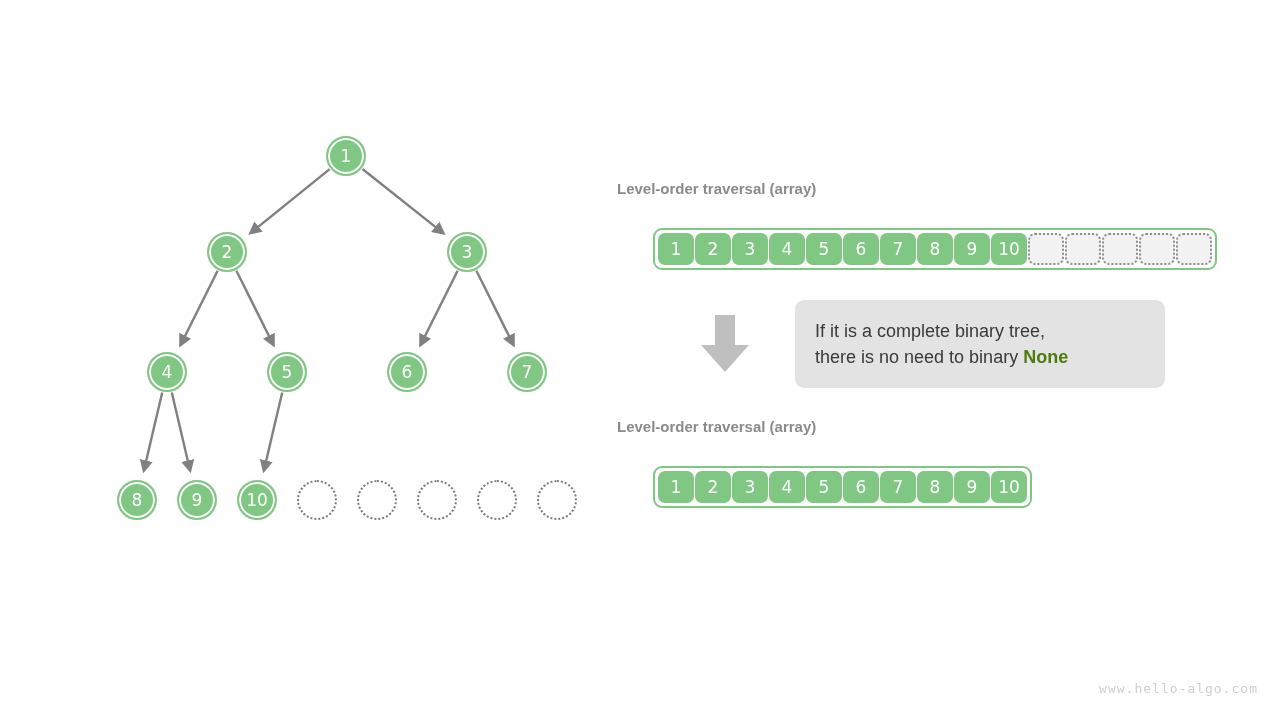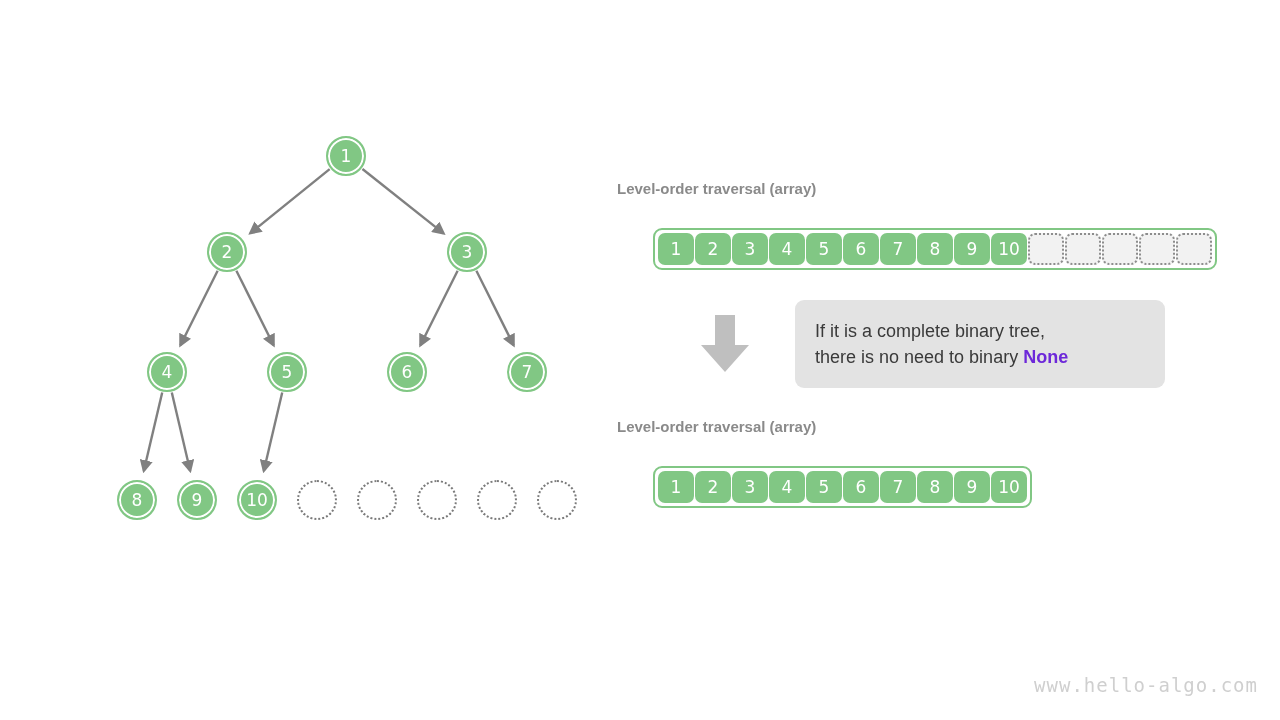--- a/index.html
+++ b/index.html
@@ -109,39 +109,39 @@
     padding: 0 20px;
     margin-left: 33px;
   }
   #note-text {
     color: #3a3a3a;
     font-size: 18px;
     line-height: 26px;
     font-family: "Liberation Sans", sans-serif;
   }
   #note-text .none-token {
-    color: #6d28d9;
+    color: #4d7c0f;
     font-weight: bold;
   }
 
   #down-arrow {
     position: absolute;
     left: 697px;
     top: 313px;
     width: 56px;
     height: 62px;
   }
 
   
   #watermark {
     position: absolute;
     right: 22px;
     bottom: 24px;
     color: #cfcfcf;
-    font-size: 19px;
+    font-size: 13px;
     letter-spacing: 1px;
     font-family: "DejaVu Sans Mono", monospace;
   }
 </style>
 </head>
 <body>
 
 <div id="canvas">
 
   <svg id="tree-svg" viewBox="0 0 640 620">

